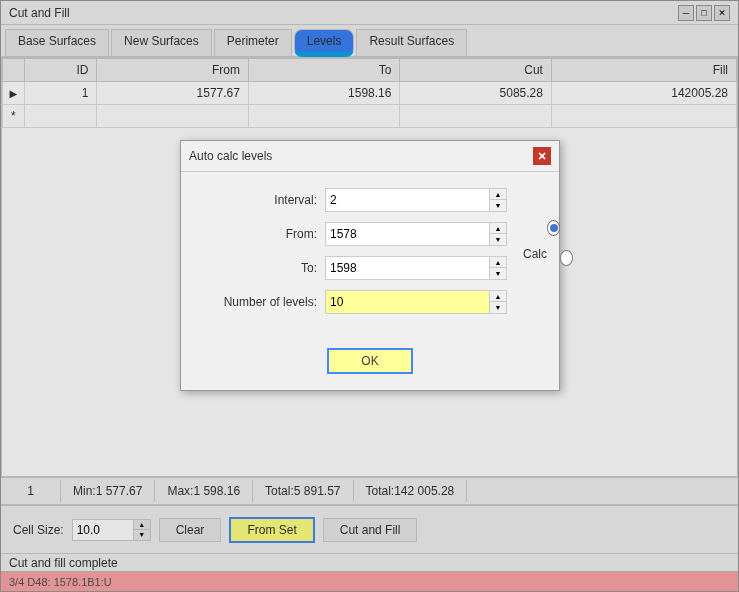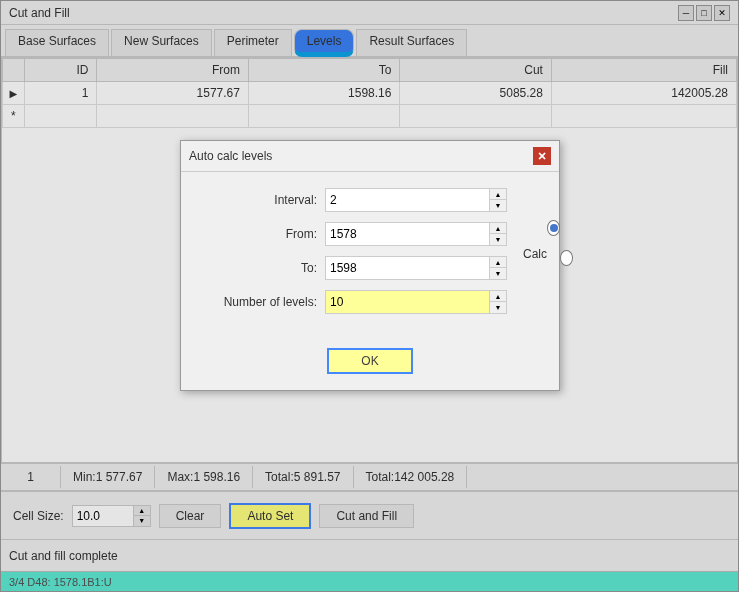--- a/index.html
+++ b/index.html
@@ -224,28 +224,28 @@
       background: #e8e8e8;
     }
 
     
     .status-message {
       background: #f0f0f0;
       border-top: 1px solid #ccc;
       padding: 4px 8px;
       font-size: 12px;
       color: #333;
-      height: 32px;
+      height: 18px;
       display: flex;
       align-items: center;
     }
 
     
     .bottom-info {
-      background: #5eead4;
+      background: #fca5a5;
       border-top: 1px solid #bbb;
       padding: 2px 8px;
       font-size: 11px;
       color: #555;
       height: 20px;
       display: flex;
       align-items: center;
     }
 
     
@@ -496,21 +496,21 @@
   <div class="bottom-toolbar">
     <span class="cell-size-label">Cell Size:</span>
     <div class="spinbox">
       <input class="spinbox-input" type="text" value="10.0" style="">
       <div class="spinbox-btns">
         <button class="spinbox-btn">▲</button>
         <button class="spinbox-btn">▼</button>
       </div>
     </div>
     <button class="btn">Clear</button>
-    <button class="btn btn-auto-set">Auto Set</button>
+    <button class="btn btn-auto-set">From Set</button>
     <button class="btn btn-cut-fill">Cut and Fill</button>
   </div>
 
   <div class="status-message">
     <span>
       <span>Cut and fill complete</span>
     </span>
   </div>
 
   <div class="bottom-info">

